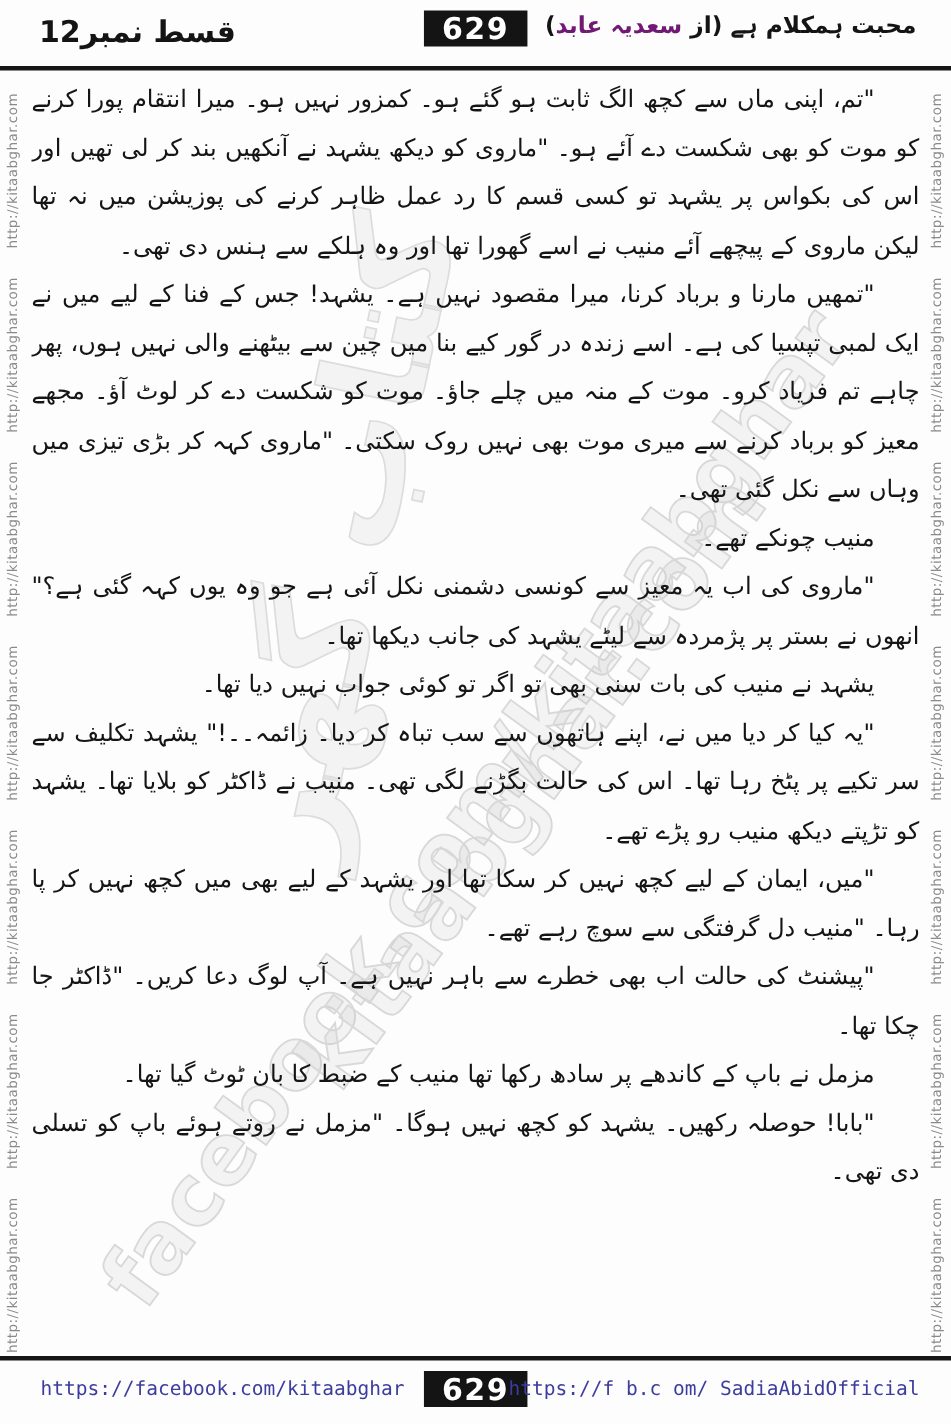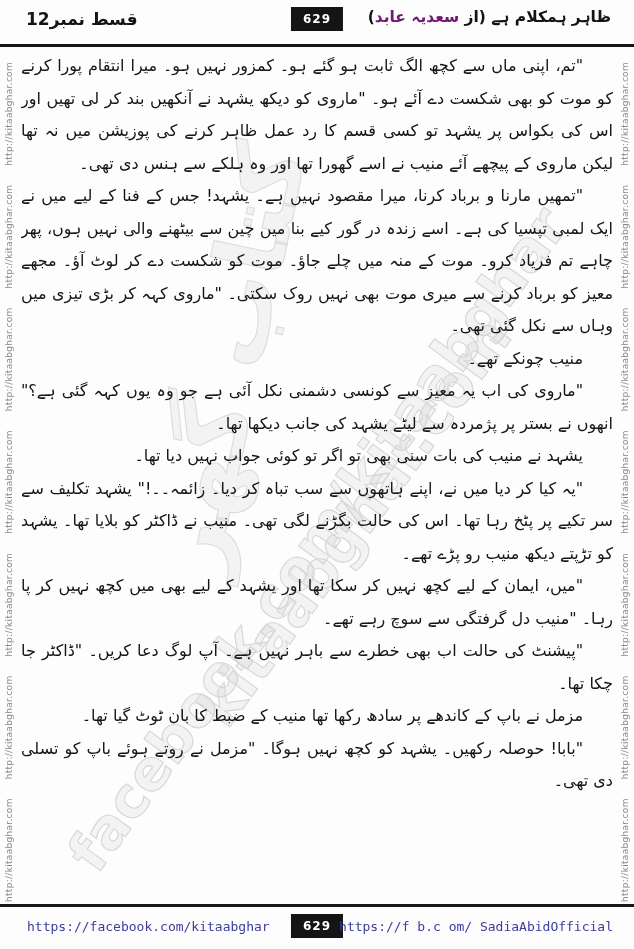--- a/index.html
+++ b/index.html
@@ -8,32 +8,32 @@
     position:relative; overflow:hidden;
     background:#fdfdfd;
     font-family:"DejaVu Sans", sans-serif;
   }
 
   
   .header { position:absolute; top:0; left:0; width:100%; height:44px; z-index:4; }
   .episode {
     position:absolute; left:26px; top:9px;
     direction:rtl; unicode-bidi:isolate;
-    font-size:17px; font-weight:bold; color:#141414; white-space:nowrap;
+    font-size:20px; font-weight:bold; color:#141414; white-space:nowrap;
   }
   .title {
     position:absolute; right:23px; top:8px;
     direction:rtl; unicode-bidi:isolate;
     font-size:15.5px; font-weight:bold; color:#141414; white-space:nowrap;
   }
   .author-blue { color:#701a75; }
   .badge {
     position:absolute; left:50%; transform:translateX(-50%); top:7px;
     background:#141414; color:#ffffff;
-    font-size:12px; font-weight:bold; letter-spacing:1px;
+    font-size:20px; font-weight:bold; letter-spacing:1px;
     padding:3px 12px; line-height:18px;
   }
   .rule-top    { position:absolute; top:44px;   left:0; width:100%; height:3px; background:#161616; z-index:4; }
   .rule-bottom { position:absolute; bottom:42px; left:0; width:100%; height:3px; background:#161616; z-index:4; }
 
   
   .content {
     position:absolute; top:50px; left:21px; right:21px; bottom:48px;
     overflow:hidden; z-index:2;
     direction:rtl; unicode-bidi:isolate;
@@ -94,21 +94,21 @@
 <div class="sidebar sidebar-left">
   <span class="vtext">http://kitaabghar.com      http://kitaabghar.com      http://kitaabghar.com      http://kitaabghar.com      http://kitaabghar.com      http://kitaabghar.com      http://kitaabghar.com</span>
 </div>
 <div class="sidebar sidebar-right">
   <span class="vtext">http://kitaabghar.com      http://kitaabghar.com      http://kitaabghar.com      http://kitaabghar.com      http://kitaabghar.com      http://kitaabghar.com      http://kitaabghar.com</span>
 </div>
 
 <div class="header">
   <div class="episode"><span>قسط نمبر</span><span>12</span></div>
   <div class="badge">629</div>
-  <div class="title"><span>ظاہر ہمکلام ہے</span><span> (از </span><span class="author-blue">سعدیہ عابد</span><span>)</span></div>
+  <div class="title"><span>محبت ہمکلام ہے</span><span> (از </span><span class="author-blue">سعدیہ عابد</span><span>)</span></div>
 </div>
 <div class="rule-top"></div>
 
 <div class="content">
   <p>"تم، اپنی ماں سے کچھ الگ ثابت ہو گئے ہو۔ کمزور نہیں ہو۔ میرا انتقام پورا کرنے کو موت کو بھی شکست دے آئے ہو۔ "ماروی کو دیکھ یشہد نے آنکھیں بند کر لی تھیں اور اس کی بکواس پر یشہد تو کسی قسم کا رد عمل ظاہر کرنے کی پوزیشن میں نہ تھا لیکن ماروی کے پیچھے آئے منیب نے اسے گھورا تھا اور وہ ہلکے سے ہنس دی تھی۔</p>
   <p>"تمھیں مارنا و برباد کرنا، میرا مقصود نہیں ہے۔ یشہد! جس کے فنا کے لیے میں نے ایک لمبی تپسیا کی ہے۔ اسے زندہ در گور کیے بنا میں چین سے بیٹھنے والی نہیں ہوں، پھر چاہے تم فریاد کرو۔ موت کے منہ میں چلے جاؤ۔ موت کو شکست دے کر لوٹ آؤ۔ مجھے معیز کو برباد کرنے سے میری موت بھی نہیں روک سکتی۔ "ماروی کہہ کر بڑی تیزی میں وہاں سے نکل گئی تھی۔</p>
   <p>منیب چونکے تھے۔</p>
   <p>"ماروی کی اب یہ معیز سے کونسی دشمنی نکل آئی ہے جو وہ یوں کہہ گئی ہے؟" انھوں نے بستر پر پژمردہ سے لیٹے یشہد کی جانب دیکھا تھا۔</p>
   <p>یشہد نے منیب کی بات سنی بھی تو اگر تو کوئی جواب نہیں دیا تھا۔</p>
   <p>"یہ کیا کر دیا میں نے، اپنے ہاتھوں سے سب تباہ کر دیا۔ زائمہ۔۔!" یشہد تکلیف سے سر تکیے پر پٹخ رہا تھا۔ اس کی حالت بگڑنے لگی تھی۔ منیب نے ڈاکٹر کو بلایا تھا۔ یشہد کو تڑپتے دیکھ منیب رو پڑے تھے۔</p>

